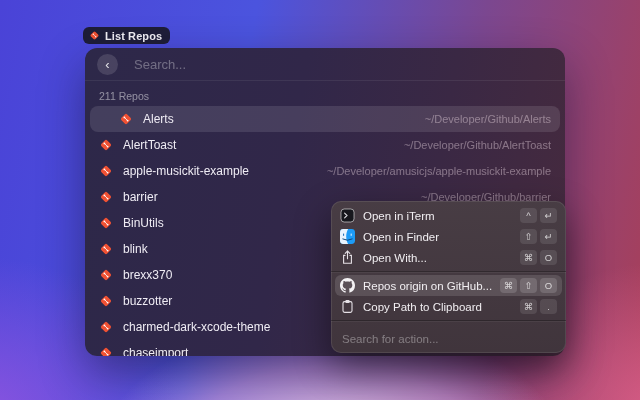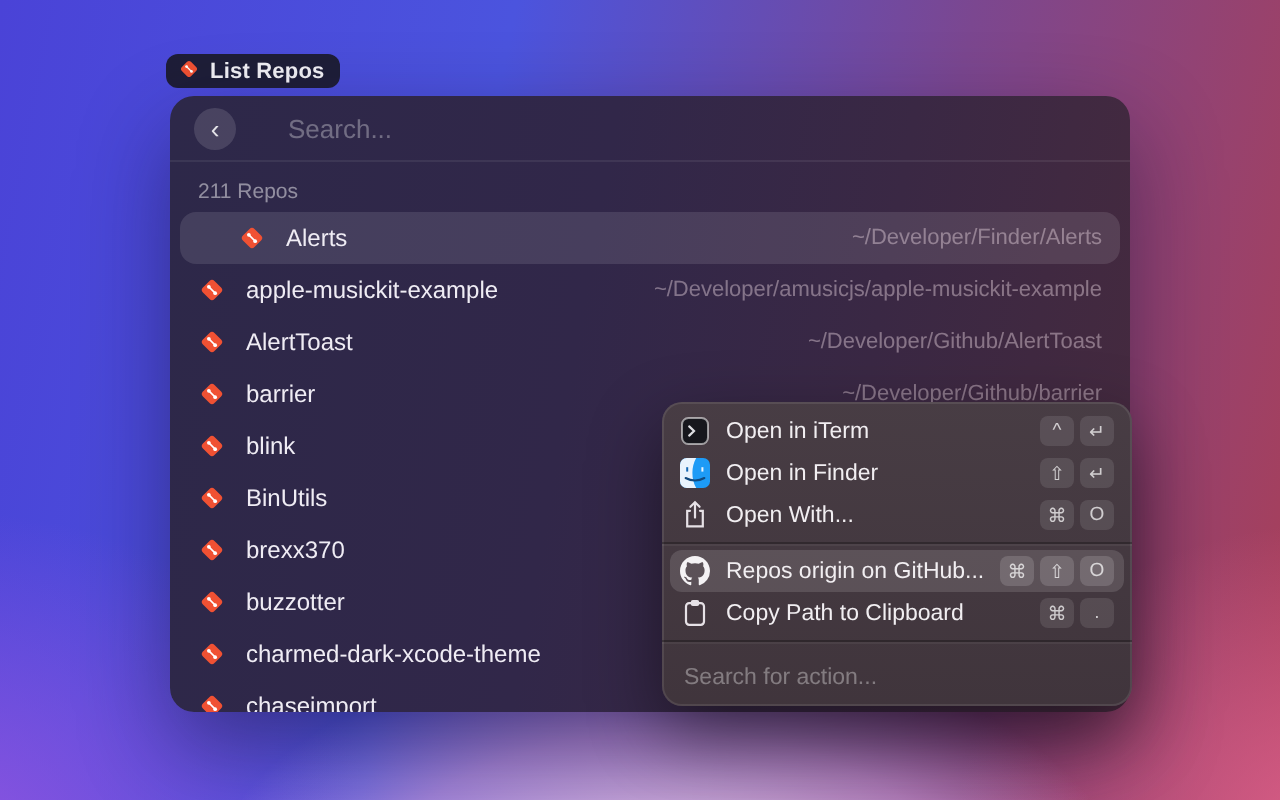--- a/index.html
+++ b/index.html
@@ -23,21 +23,21 @@
     position:absolute;left:85px;top:48px;width:480px;height:308px;
     border-radius:12px;overflow:hidden;
     background:linear-gradient(100deg,#2d2849 0%,#312749 42%,#3a2844 70%,#462a3e 100%);
     box-shadow:0 18px 45px rgba(20,10,40,0.45);
   }
   .searchbar{height:32px;display:flex;align-items:center;padding:0 12px;
     border-bottom:1px solid rgba(255,255,255,0.07);}
   .back-btn{width:21px;height:21px;border-radius:50%;background:rgba(255,255,255,0.13);
     color:rgba(255,255,255,0.85);display:flex;align-items:center;justify-content:center;
     font-size:13px;line-height:1;cursor:default;flex:0 0 auto;}
-  .search-input{flex:1;margin-left:24px;background:transparent;border:none;outline:none;
+  .search-input{flex:1;margin-left:14px;background:transparent;border:none;outline:none;
     font-family:"Liberation Sans",sans-serif;font-size:13px;color:#eee;}
   .search-input::placeholder{color:rgba(255,255,255,0.32);}
 
   .section-header{margin:9px 14px 4px;font-size:10.5px;color:rgba(255,255,255,0.48);}
   .list{padding:0 5px;}
   .repo-row{height:26px;display:flex;align-items:center;padding:0 9px;border-radius:8px;}
   .repo-row.selected{background:rgba(255,255,255,0.11);padding-left:29px;}
   .repo-icon{width:14px;height:14px;flex:0 0 auto;display:flex;}
   .repo-name{margin-left:10px;font-size:12px;color:#efecf4;white-space:nowrap;}
   .repo-path{margin-left:auto;font-size:11px;color:rgba(240,221,231,0.42);white-space:nowrap;}
@@ -92,21 +92,34 @@
   <div class="repo-row selected">
     <span class="repo-icon">
       <svg width="14" height="14" viewBox="0 0 24 24">
             <rect x="5" y="5" width="14" height="14" rx="3" transform="rotate(45 12 12)" fill="#f05133"></rect>
             <circle cx="9.3" cy="9.3" r="1.6" fill="#fff"></circle>
             <circle cx="14.7" cy="14.7" r="1.6" fill="#fff"></circle>
             <path d="M9.3 9.3 L14.7 14.7" stroke="#fff" stroke-width="1.4"></path>
           </svg>
     </span>
     <span class="repo-name">Alerts</span>
-    <span class="repo-path">~/Developer/Finder/Alerts</span>
+    <span class="repo-path">~/Developer/Github/Alerts</span>
+  </div>
+
+  <div class="repo-row">
+    <span class="repo-icon">
+      <svg width="14" height="14" viewBox="0 0 24 24">
+            <rect x="5" y="5" width="14" height="14" rx="3" transform="rotate(45 12 12)" fill="#f05133"></rect>
+            <circle cx="9.3" cy="9.3" r="1.6" fill="#fff"></circle>
+            <circle cx="14.7" cy="14.7" r="1.6" fill="#fff"></circle>
+            <path d="M9.3 9.3 L14.7 14.7" stroke="#fff" stroke-width="1.4"></path>
+          </svg>
+    </span>
+    <span class="repo-name">AlertToast</span>
+    <span class="repo-path">~/Developer/Github/AlertToast</span>
   </div>
 
   <div class="repo-row">
     <span class="repo-icon">
       <svg width="14" height="14" viewBox="0 0 24 24">
             <rect x="5" y="5" width="14" height="14" rx="3" transform="rotate(45 12 12)" fill="#f05133"></rect>
             <circle cx="9.3" cy="9.3" r="1.6" fill="#fff"></circle>
             <circle cx="14.7" cy="14.7" r="1.6" fill="#fff"></circle>
             <path d="M9.3 9.3 L14.7 14.7" stroke="#fff" stroke-width="1.4"></path>
           </svg>
@@ -117,60 +130,47 @@
 
   <div class="repo-row">
     <span class="repo-icon">
       <svg width="14" height="14" viewBox="0 0 24 24">
             <rect x="5" y="5" width="14" height="14" rx="3" transform="rotate(45 12 12)" fill="#f05133"></rect>
             <circle cx="9.3" cy="9.3" r="1.6" fill="#fff"></circle>
             <circle cx="14.7" cy="14.7" r="1.6" fill="#fff"></circle>
             <path d="M9.3 9.3 L14.7 14.7" stroke="#fff" stroke-width="1.4"></path>
           </svg>
     </span>
-    <span class="repo-name">AlertToast</span>
-    <span class="repo-path">~/Developer/Github/AlertToast</span>
-  </div>
-
-  <div class="repo-row">
-    <span class="repo-icon">
-      <svg width="14" height="14" viewBox="0 0 24 24">
-            <rect x="5" y="5" width="14" height="14" rx="3" transform="rotate(45 12 12)" fill="#f05133"></rect>
-            <circle cx="9.3" cy="9.3" r="1.6" fill="#fff"></circle>
-            <circle cx="14.7" cy="14.7" r="1.6" fill="#fff"></circle>
-            <path d="M9.3 9.3 L14.7 14.7" stroke="#fff" stroke-width="1.4"></path>
-          </svg>
-    </span>
     <span class="repo-name">barrier</span>
     <span class="repo-path">~/Developer/Github/barrier</span>
   </div>
 
   <div class="repo-row">
     <span class="repo-icon">
       <svg width="14" height="14" viewBox="0 0 24 24">
             <rect x="5" y="5" width="14" height="14" rx="3" transform="rotate(45 12 12)" fill="#f05133"></rect>
             <circle cx="9.3" cy="9.3" r="1.6" fill="#fff"></circle>
             <circle cx="14.7" cy="14.7" r="1.6" fill="#fff"></circle>
             <path d="M9.3 9.3 L14.7 14.7" stroke="#fff" stroke-width="1.4"></path>
           </svg>
     </span>
+    <span class="repo-name">BinUtils</span>
+    <span class="repo-path"></span>
+  </div>
+
+  <div class="repo-row">
+    <span class="repo-icon">
+      <svg width="14" height="14" viewBox="0 0 24 24">
+            <rect x="5" y="5" width="14" height="14" rx="3" transform="rotate(45 12 12)" fill="#f05133"></rect>
+            <circle cx="9.3" cy="9.3" r="1.6" fill="#fff"></circle>
+            <circle cx="14.7" cy="14.7" r="1.6" fill="#fff"></circle>
+            <path d="M9.3 9.3 L14.7 14.7" stroke="#fff" stroke-width="1.4"></path>
+          </svg>
+    </span>
     <span class="repo-name">blink</span>
-    <span class="repo-path"></span>
-  </div>
-
-  <div class="repo-row">
-    <span class="repo-icon">
-      <svg width="14" height="14" viewBox="0 0 24 24">
-            <rect x="5" y="5" width="14" height="14" rx="3" transform="rotate(45 12 12)" fill="#f05133"></rect>
-            <circle cx="9.3" cy="9.3" r="1.6" fill="#fff"></circle>
-            <circle cx="14.7" cy="14.7" r="1.6" fill="#fff"></circle>
-            <path d="M9.3 9.3 L14.7 14.7" stroke="#fff" stroke-width="1.4"></path>
-          </svg>
-    </span>
-    <span class="repo-name">BinUtils</span>
     <span class="repo-path"></span>
   </div>
 
   <div class="repo-row">
     <span class="repo-icon">
       <svg width="14" height="14" viewBox="0 0 24 24">
             <rect x="5" y="5" width="14" height="14" rx="3" transform="rotate(45 12 12)" fill="#f05133"></rect>
             <circle cx="9.3" cy="9.3" r="1.6" fill="#fff"></circle>
             <circle cx="14.7" cy="14.7" r="1.6" fill="#fff"></circle>
             <path d="M9.3 9.3 L14.7 14.7" stroke="#fff" stroke-width="1.4"></path>

